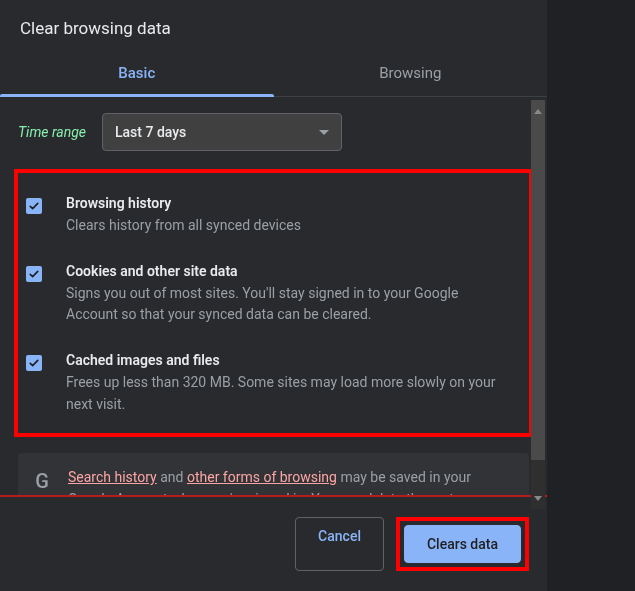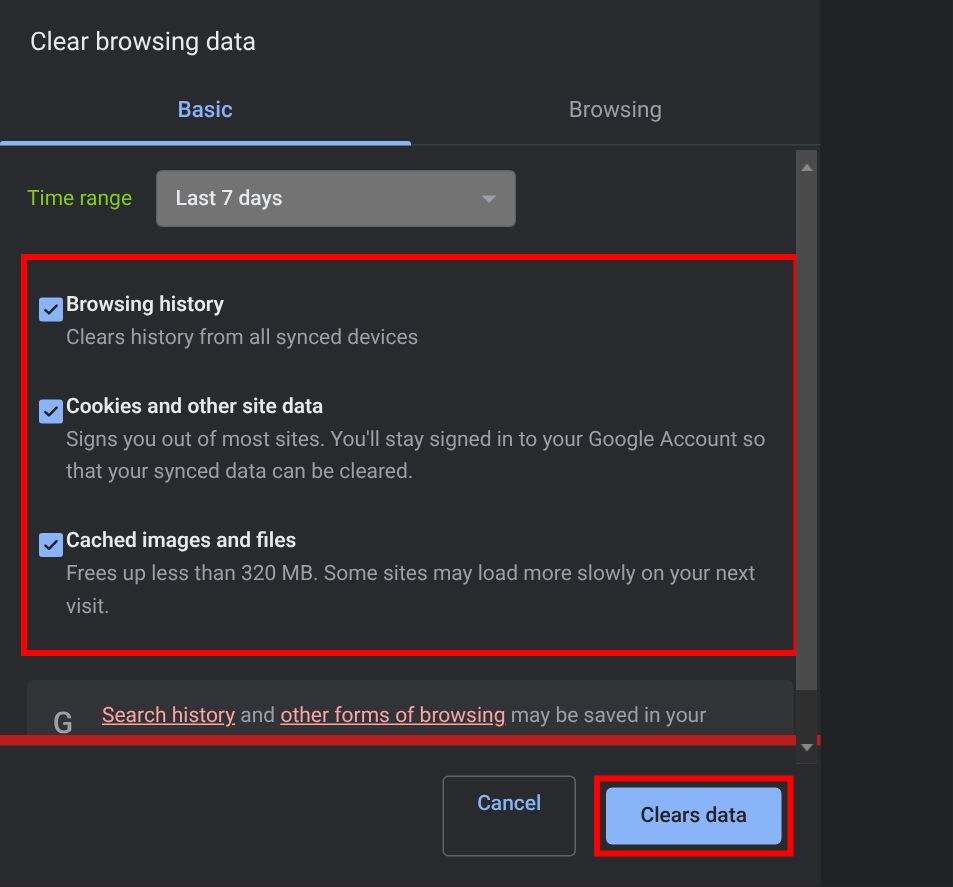--- a/index.html
+++ b/index.html
@@ -59,25 +59,26 @@
   .content {
     padding: 16px 18px 0 18px;
   }
   .time-row {
     display: flex;
     align-items: center;
     gap: 16px;
     margin-bottom: 18px;
   }
   .time-label {
-    color: #84cc16;
-    font-size: 14px;
+    color: #86efac;
+    font-size: 14px;
+    font-style: italic;
   }
   .select {
-    background: #737373;
+    background: #404040;
     border: 1px solid #5f6368;
     border-radius: 4px;
     padding: 10px 12px;
     width: 240px;
     display: flex;
     align-items: center;
     justify-content: space-between;
     cursor: pointer;
   }
   .select-value {
@@ -92,21 +93,21 @@
     border-top: 5px solid #9aa0a6;
   }
   .highlight-box {
     border: 4px solid #ff0000;
     padding: 14px 8px 14px 4px;
     margin: 0 -4px 16px -4px;
   }
   .check-row {
     display: flex;
     align-items: flex-start;
-    gap: 2px;
+    gap: 24px;
     padding: 8px 4px 18px 4px;
   }
   .check-row:last-child { padding-bottom: 4px; }
   .checkbox {
     width: 16px; height: 16px;
     background: #8ab4f8;
     border-radius: 2px;
     margin-top: 3px;
     flex-shrink: 0;
     display: flex;
@@ -149,21 +150,21 @@
     color: #9aa0a6;
     font-size: 14px;
     line-height: 1.55;
   }
   .info-text .lnk {
     color: #fca5a5;
     text-decoration: underline;
     cursor: pointer;
   }
   .footer {
-    border-top: 7px solid #b91c1c;
+    border-top: 2px solid #b91c1c;
     padding: 20px 18px;
     display: flex;
     justify-content: flex-end;
     gap: 12px;
     background: #292a2d;
   }
   .btn {
     border-radius: 4px;
     padding: 10px 22px;
     font-size: 14px;

